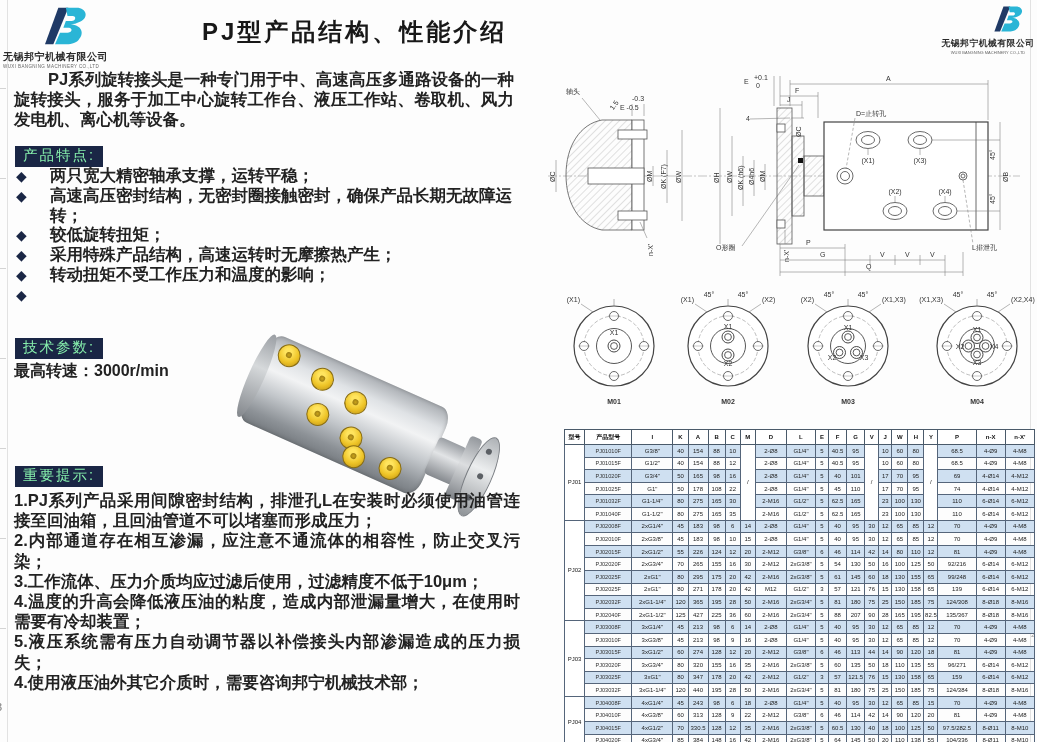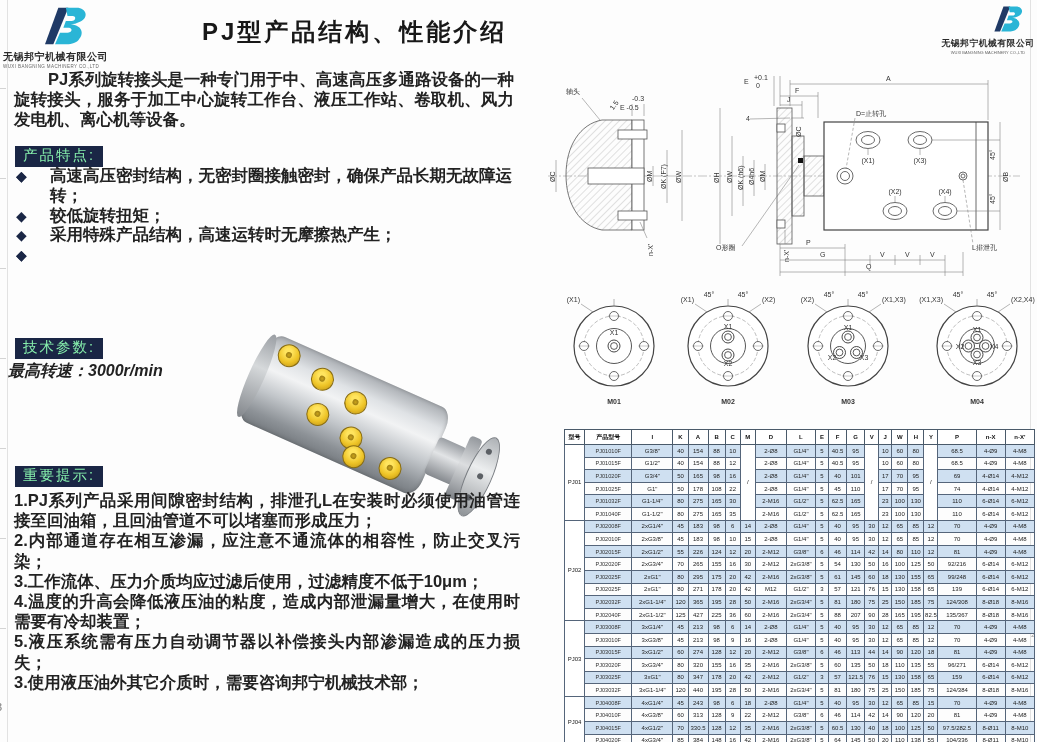--- a/index.html
+++ b/index.html
@@ -30,21 +30,21 @@
   .intro{left:14px;top:70px;width:500px;font-size:16.5px;line-height:19.8px;font-weight:600;
          text-align:justify;text-indent:34px;margin:0;}
   
   .badge{position:absolute;background:#1a2645;color:#86efac;font-weight:400;font-size:14.5px;
          padding:2px 8px 3px 8px;letter-spacing:2px;line-height:1.1;}
   
   .features{left:14px;top:166px;width:505px;}
   .features .fi{position:relative;padding-left:36px;font-size:16.5px;line-height:19.8px;font-weight:600;}
   .features .diamond{position:absolute;left:2px;top:1px;color:#1a2645;font-size:14px;}
   
-  .params{left:8px;top:360px;width:260px;font-style:italic;}
+  .params{left:14px;top:360px;width:260px;}
   .params .pr{font-size:16px;line-height:21px;font-weight:600;white-space:nowrap;}
   
   .notes{left:14px;top:490px;width:506px;}
   .notes p{margin:0;font-size:16.5px;line-height:20.2px;font-weight:600;text-align:justify;}
   
   .photo{left:258px;top:306px;width:268px;height:178px;}
   .ph-rot{position:absolute;left:16px;top:26px;transform:rotate(24deg);transform-origin:0 0;}
   .cyl{position:absolute;left:0;top:0;width:196px;height:94px;border-radius:12px/18px;
        background:linear-gradient(180deg,#a9adb2 0%,#dfe2e5 22%,#f2f3f4 38%,#c2c6ca 62%,#8d9297 86%,#777c81 100%);
        box-shadow:inset 0 0 4px rgba(0,0,0,.25);}
@@ -116,25 +116,25 @@
   <div class="logo-cn">无锡邦宁机械有限公司</div>
   <div class="logo-en">WUXI BANGNING MACHINERY CO.,LTD</div>
 </div>
 
 <h1 class="abs page-title">PJ型产品结构、性能介绍</h1>
 
 <p class="abs intro">PJ系列旋转接头是一种专门用于中、高速高压多通路设备的一种旋转接头，服务于加工中心旋转工作台、液压工作站、卷取机、风力发电机、离心机等设备。</p>
 
 <div class="badge" style="left:15px;top:146px;">产品特点:</div>
 <div class="abs features">
-  <div class="fi"><span class="diamond">◆</span></div>
+  <div class="fi"><span class="diamond">◆</span><span>两只宽大精密轴承支撑，运转平稳；</span></div>
   <div class="fi"><span class="diamond">◆</span><span>高速高压密封结构，无密封圈接触密封，确保产品长期无故障运转；</span></div>
   <div class="fi"><span class="diamond">◆</span><span>较低旋转扭矩；</span></div>
   <div class="fi"><span class="diamond">◆</span><span>采用特殊产品结构，高速运转时无摩擦热产生；</span></div>
-  <div class="fi"><span class="diamond">◆</span></div>
+  <div class="fi"><span class="diamond">◆</span><span>转动扭矩不受工作压力和温度的影响；</span></div>
   <div class="fi"><span class="diamond">◆</span></div>
 </div>
 
 <div class="badge" style="left:15px;top:338px;">技术参数:</div>
 <div class="abs params">
   <div class="pr"><span>最高转速：</span><span>3000r/min</span></div>
 </div>
 
 <div class="abs photo">
   <div class="ph-rot">
@@ -157,21 +157,21 @@
   </div>
 </div>
 
 <div class="badge" style="left:15px;top:466px;">重要提示:</div>
 <div class="abs notes">
   <p>1.PJ系列产品采用间隙密封结构，排泄孔L在安装时必须使用油管连接至回油箱，且回油管道不可以堵塞而形成压力；</p>
   <p>2.内部通道存在相互渗漏，应注意不通流体的相容性，防止交叉污染；</p>
   <p>3.工作流体、压力介质均应过滤后使用，过滤精度不低于10μm；</p>
   <p>4.温度的升高会降低液压油的粘度，造成内部泄漏量增大，在使用时需要有冷却装置；</p>
   <p>5.液压系统需有压力自动调节器以补偿接头内部渗漏造成的压力损失；</p>
-  <p>3.使用液压油外其它介质时，需要咨询邦宁机械技术部；</p>
+  <p>4.使用液压油外其它介质时，需要咨询邦宁机械技术部；</p>
 </div>
 
 <svg id="drw" viewBox="0 0 497 362">
   <defs>
     <pattern id="hat" width="5" height="5" patternUnits="userSpaceOnUse" patternTransform="rotate(45)">
       <line x1="0" y1="0" x2="0" y2="5" stroke="#999" stroke-width="0.6"></line>
     </pattern>
   </defs>
 
   <line class="cl" x1="8" y1="118" x2="480" y2="118"></line>

